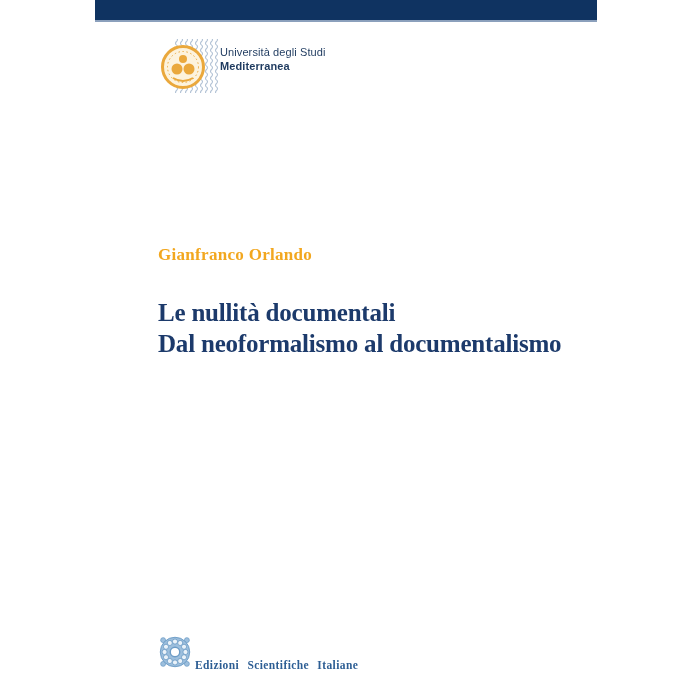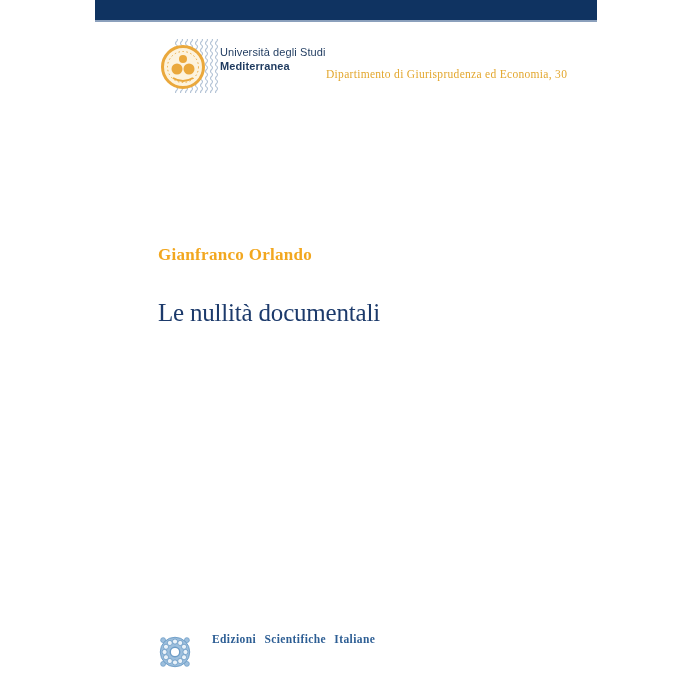--- a/index.html
+++ b/index.html
@@ -29,27 +29,27 @@
     letter-spacing:0.3px;white-space:nowrap;
   }
   
   .author{
     position:absolute;left:158px;top:245px;
     font-size:17px;font-weight:bold;color:var(--author-gold);
     letter-spacing:0.3px;
   }
   .title{
     position:absolute;left:158px;top:297px;margin:0;
-    font-size:25px;line-height:31px;font-weight:normal;
+    font-size:25px;line-height:31px;font-weight:bold;
     color:var(--title-navy);letter-spacing:-0.2px;white-space:nowrap;
   }
   
   .publisher{
     position:absolute;left:156px;top:633px;height:38px;
-    display:flex;align-items:flex-start;gap:18px;font-family:Liberation Serif, serif;
+    display:flex;align-items:flex-end;gap:1px;font-family:Liberation Serif, serif;
   }
   .esi-logo{width:38px;height:38px;flex:0 0 auto;}
   .publisher-name{
     font-size:11.5px;font-weight:bold;color:var(--publisher-blue);
     word-spacing:5px;letter-spacing:0.4px;white-space:nowrap;
   }
   
   .wave-line{stroke:var(--pattern-blue);}
   .coin-ring{stroke:var(--logo-gold);}
   .coin-fill{fill:var(--logo-fill);}
@@ -79,26 +79,26 @@
       <circle class="coin-orn" cx="24" cy="21" r="4"></circle>
       <path class="coin-ring" d="M14 40 q10 6 20 0" fill="none" stroke-width="2"></path>
       <circle class="coin-ring" cx="24" cy="29" r="15.5" fill="none" stroke-width="1" stroke-dasharray="1.5 2.5"></circle>
     </svg>
     <div class="uni-text">
       <div>Università degli Studi</div>
       <div class="bold">Mediterranea</div>
     </div>
   </div>
 
-  <div class="dept">Dipartimento di Giurisprudenza ed Economia, 30</div>
 
   <div class="author">Gianfranco Orlando</div>
 
   <h1 class="title">
     <div>Le nullità documentali</div>
+    <div>Dal neoformalismo al documentalismo</div>
   </h1>
 
   <div class="publisher">
     <svg class="esi-logo" viewBox="0 0 40 40" xmlns="http://www.w3.org/2000/svg">
       <circle class="esi-base esi-line" cx="7.5" cy="7.5" r="2.6" stroke-width="0.8"></circle>
       <circle class="esi-base esi-line" cx="32.5" cy="7.5" r="2.6" stroke-width="0.8"></circle>
       <circle class="esi-base esi-line" cx="7.5" cy="32.5" r="2.6" stroke-width="0.8"></circle>
       <circle class="esi-base esi-line" cx="32.5" cy="32.5" r="2.6" stroke-width="0.8"></circle>
       <circle class="esi-base esi-line" cx="20" cy="20" r="15.5" stroke-width="1"></circle>
       <circle class="esi-bead esi-line" cx="31" cy="20" r="2.7" stroke-width="0.9"></circle>

